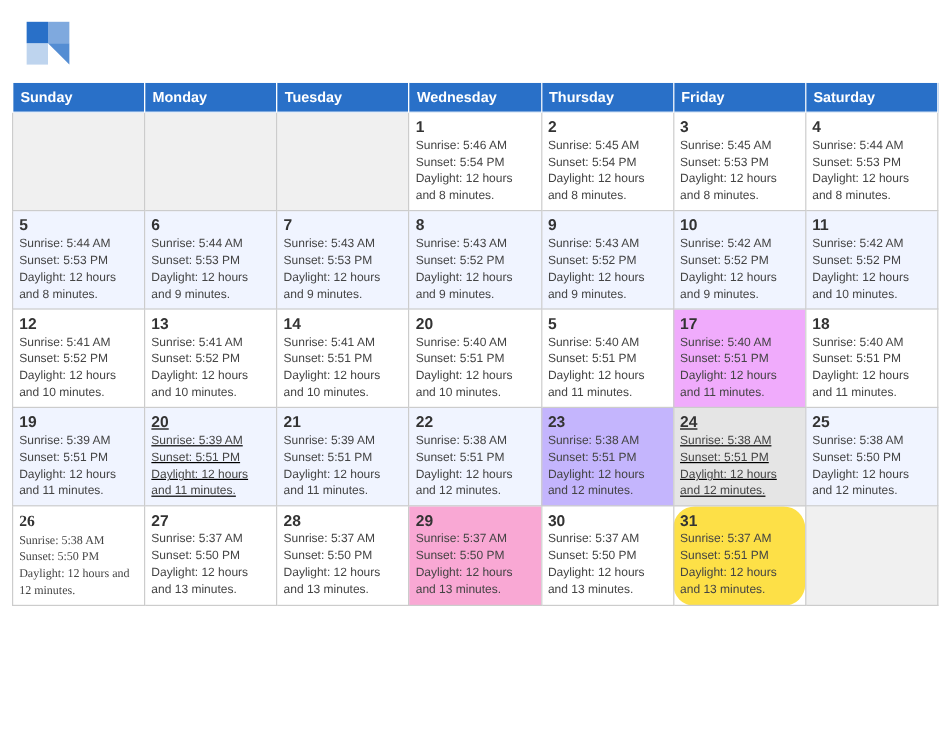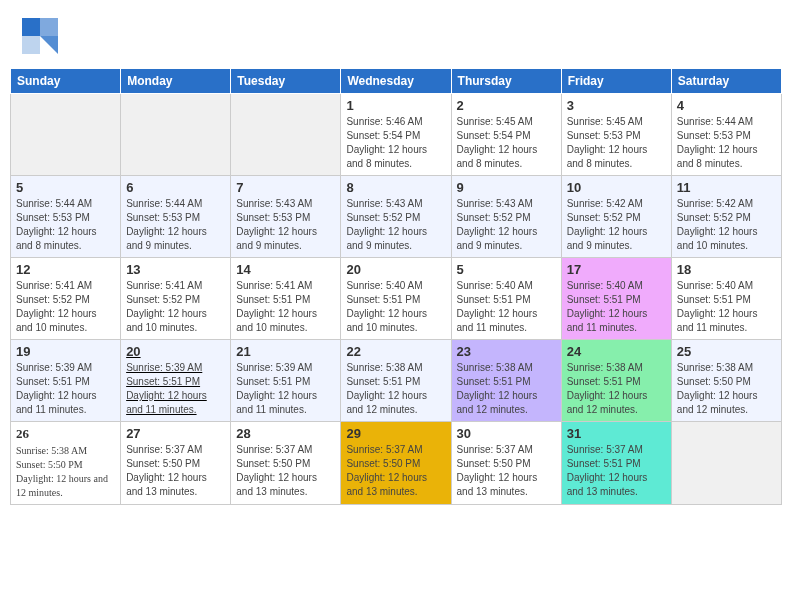--- a/index.html
+++ b/index.html
@@ -258,21 +258,21 @@
           <div class="day-info">Sunrise: 5:38 AM
 Sunset: 5:51 PM
 Daylight: 12 hours and 12 minutes.</div>
         </td>
         <td style="background: #c4b5fd; margin-top: 37px;">
           <div class="day-num">23</div>
           <div class="day-info">Sunrise: 5:38 AM
 Sunset: 5:51 PM
 Daylight: 12 hours and 12 minutes.</div>
         </td>
-        <td style="background: #86efac;">
+        <td style="background: #e5e5e5; text-decoration: underline;">
           <div class="day-num">24</div>
           <div class="day-info">Sunrise: 5:38 AM
 Sunset: 5:51 PM
 Daylight: 12 hours and 12 minutes.</div>
         </td>
         <td style="background: rgb(240, 244, 255);">
           <div class="day-num">25</div>
           <div class="day-info">Sunrise: 5:38 AM
 Sunset: 5:50 PM
 Daylight: 12 hours and 12 minutes.</div>
@@ -290,33 +290,33 @@
           <div class="day-info">Sunrise: 5:37 AM
 Sunset: 5:50 PM
 Daylight: 12 hours and 13 minutes.</div>
         </td>
         <td style="background: rgb(255, 255, 255);">
           <div class="day-num">28</div>
           <div class="day-info">Sunrise: 5:37 AM
 Sunset: 5:50 PM
 Daylight: 12 hours and 13 minutes.</div>
         </td>
-        <td style="background: #eab308;">
+        <td style="background: #f9a8d4;">
           <div class="day-num">29</div>
           <div class="day-info">Sunrise: 5:37 AM
 Sunset: 5:50 PM
 Daylight: 12 hours and 13 minutes.</div>
         </td>
         <td style="background: rgb(255, 255, 255);">
           <div class="day-num">30</div>
           <div class="day-info">Sunrise: 5:37 AM
 Sunset: 5:50 PM
 Daylight: 12 hours and 13 minutes.</div>
         </td>
-        <td style="background: #5eead4;">
+        <td style="background: #fde047; border-radius: 18px;">
           <div class="day-num">31</div>
           <div class="day-info">Sunrise: 5:37 AM
 Sunset: 5:51 PM
 Daylight: 12 hours and 13 minutes.</div>
         </td>
         <td class="empty-cell"></td>
       </tr>
     </tbody>
 </table>
 

